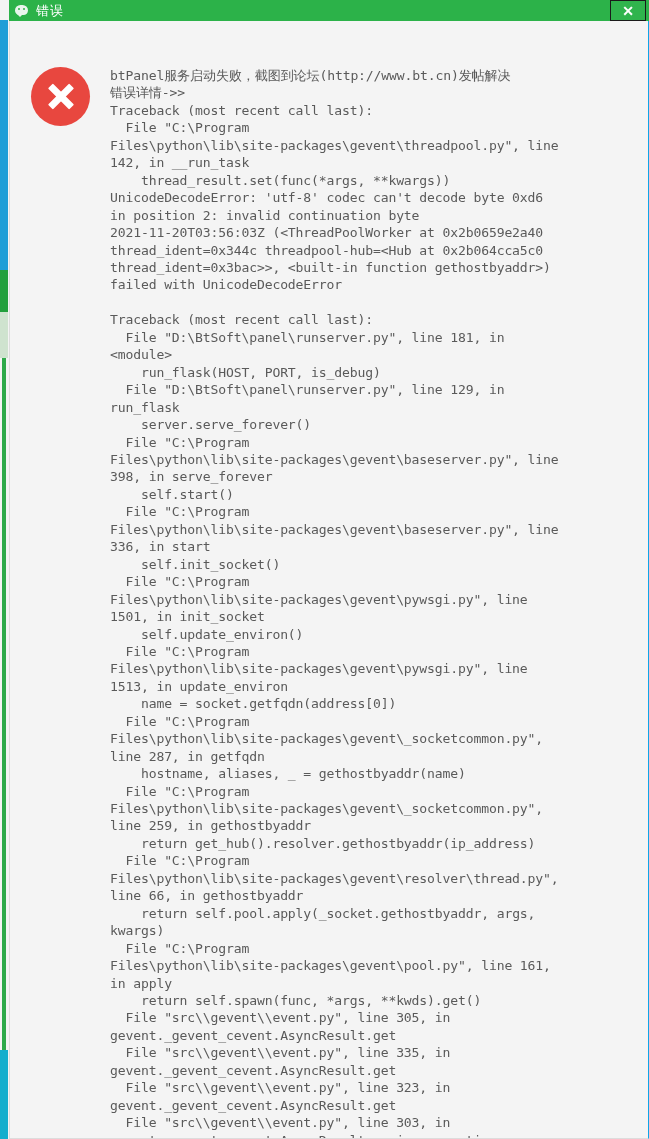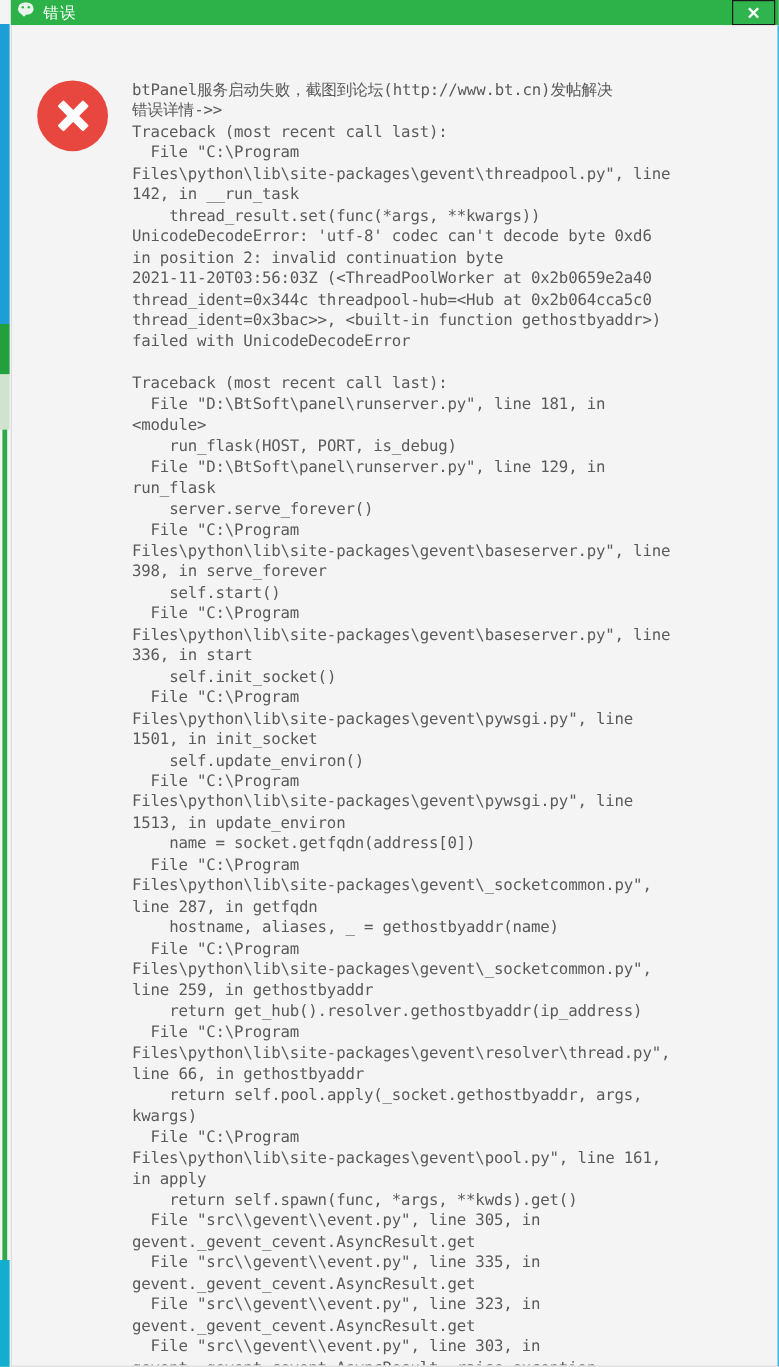--- a/index.html
+++ b/index.html
@@ -42,20 +42,21 @@
     display: flex;
     flex-direction: column;
     box-sizing: border-box;
   }
 
   
   #title-bar {
     height: 21px;
     background: #2cb249;
     display: flex;
+    align-items: center;
     flex: 0 0 auto;
     position: relative;
   }
   #app-icon {
     width: 16px;
     height: 16px;
     margin-left: 5px;
     margin-right: 6px;
     flex: 0 0 auto;
     position: relative;

